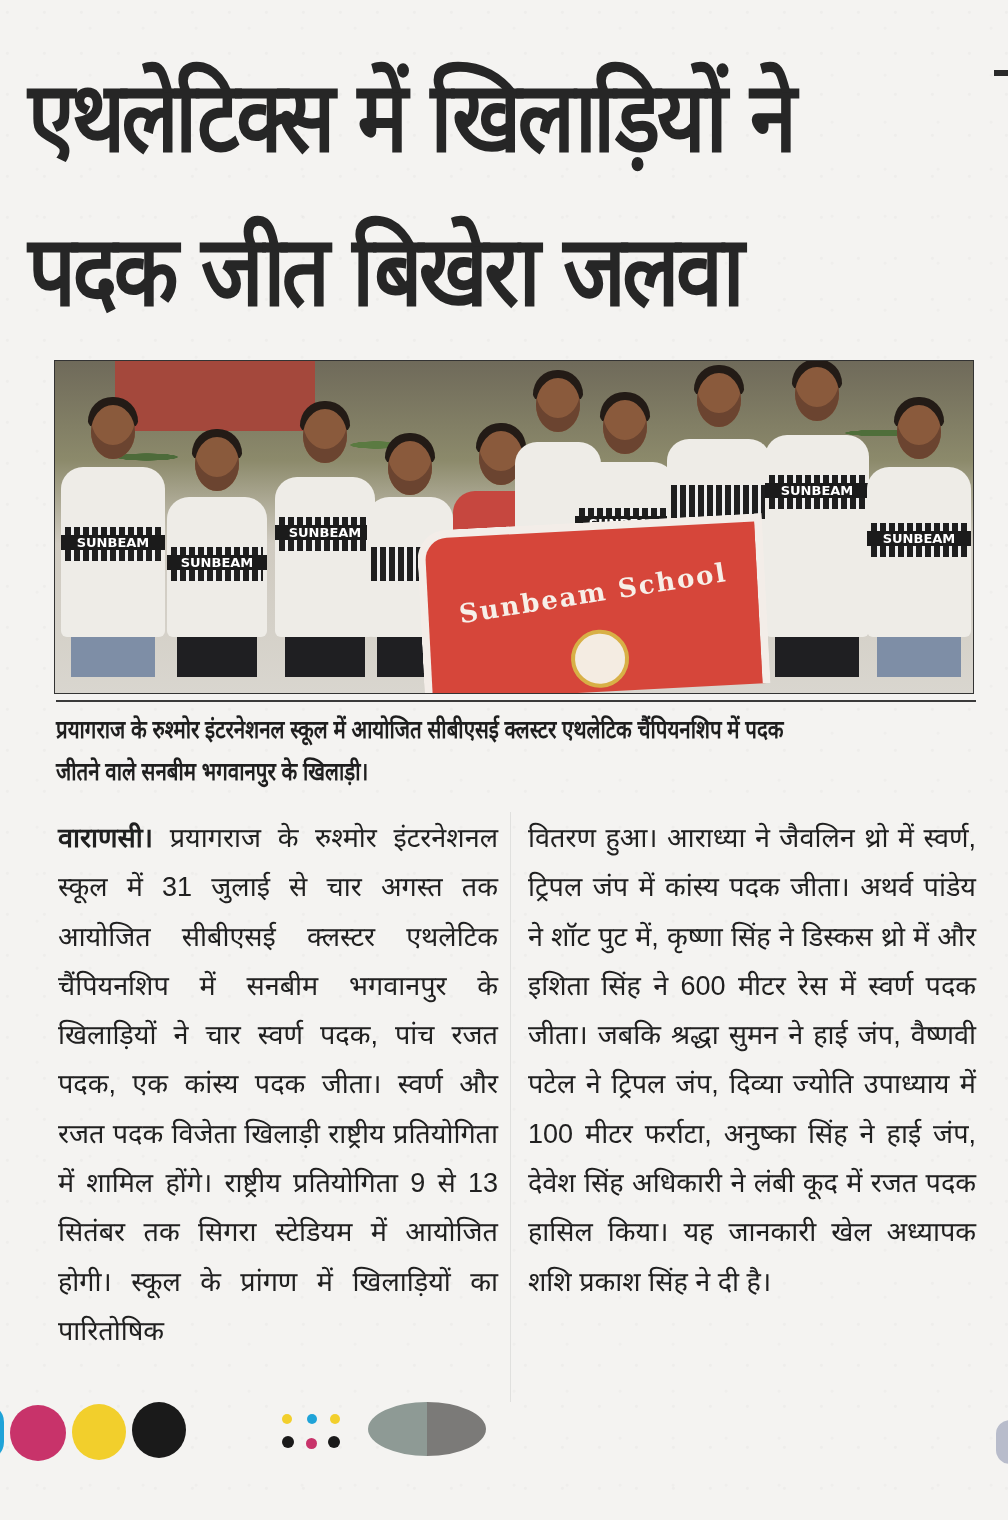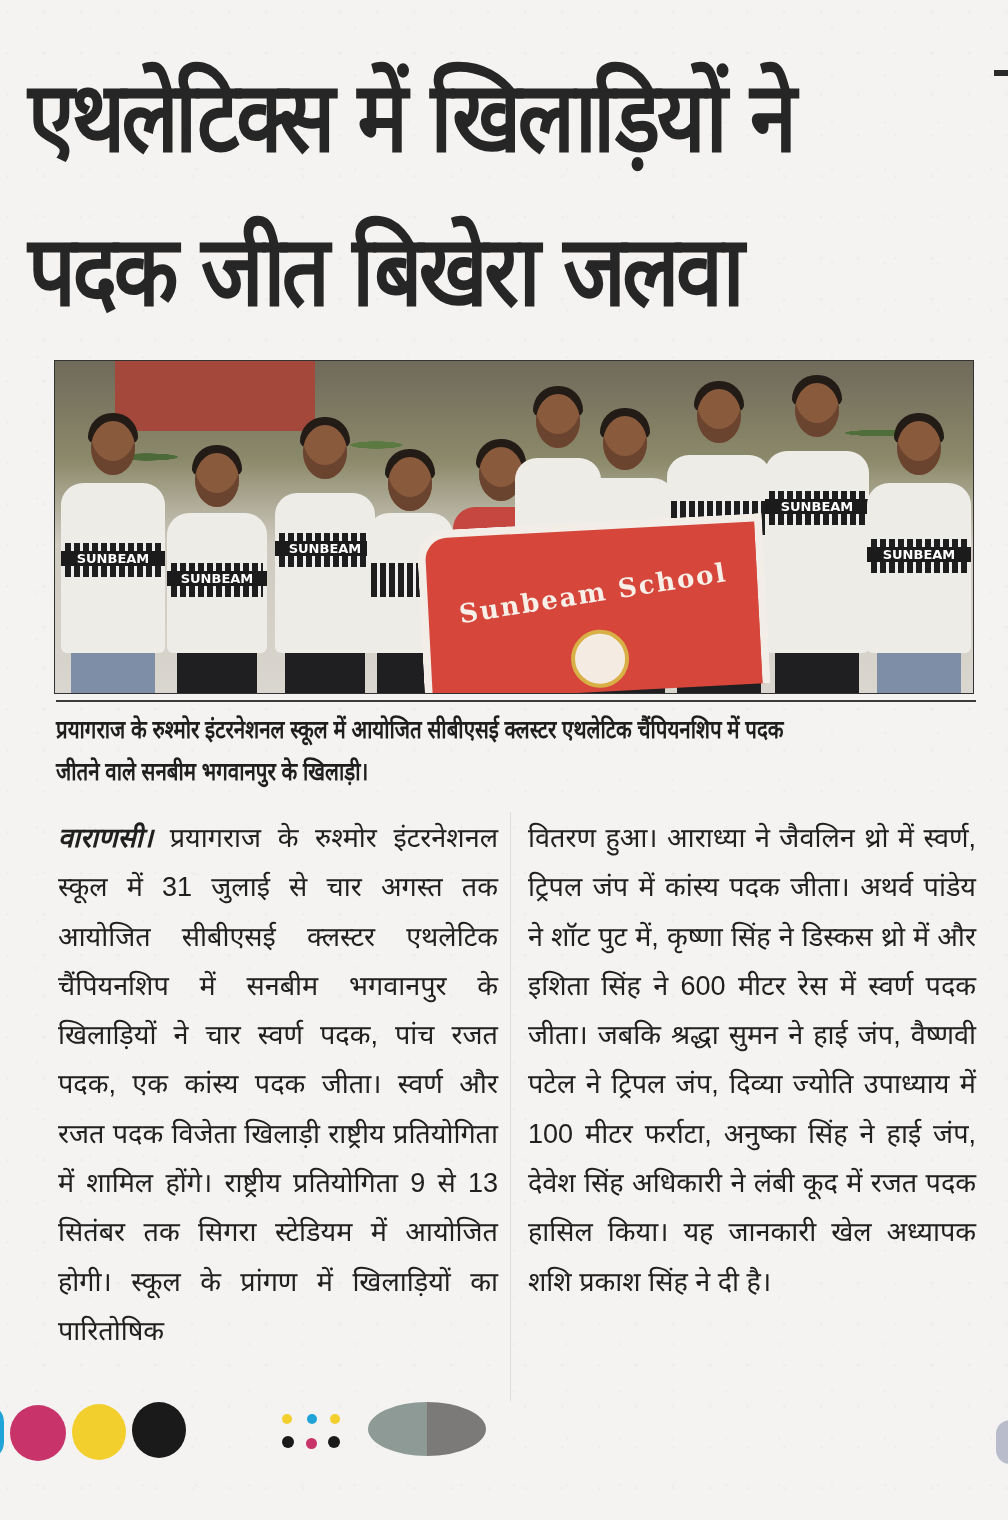--- a/index.html
+++ b/index.html
@@ -68,21 +68,21 @@
     .photo .bg-trees {
       position: absolute;
       left: 0; top: 0; right: 0; height: 120px;
       background:
         radial-gradient(ellipse at 10% 80%, #4d6b3a 0 30px, transparent 32px),
         radial-gradient(ellipse at 35% 70%, #5b7a41 0 25px, transparent 27px),
         radial-gradient(ellipse at 90% 60%, #4f6e3a 0 35px, transparent 37px);
     }
     .person {
       position: absolute;
-      bottom: 0;
+      bottom: 16px;
     }
     .person .head {
       position: absolute;
       left: 50%;
       transform: translateX(-50%);
       width: 44px; height: 54px;
       border-radius: 50%;
       background: #8a5a3c;
       box-shadow: inset 0 -14px 0 #6b4430;
     }
@@ -185,21 +185,21 @@
       width: 440px;
       font-family: "Liberation Sans", sans-serif;
       font-size: 27px;
       line-height: 49.3px;
       color: #202020;
       text-align: justify;
     }
     .column p { margin: 0; }
     .col-left { left: 58px; }
     .col-right { left: 528px; width: 448px; }
-    .dateline { font-weight: bold; font-style: italic; }
+    .dateline { font-weight: bold; }
     .column-divider {
       position: absolute;
       left: 510px;
       top: 812px;
       width: 1px;
       height: 590px;
       background: rgba(0,0,0,0.08);
     }
     .marks {
       position: absolute;

